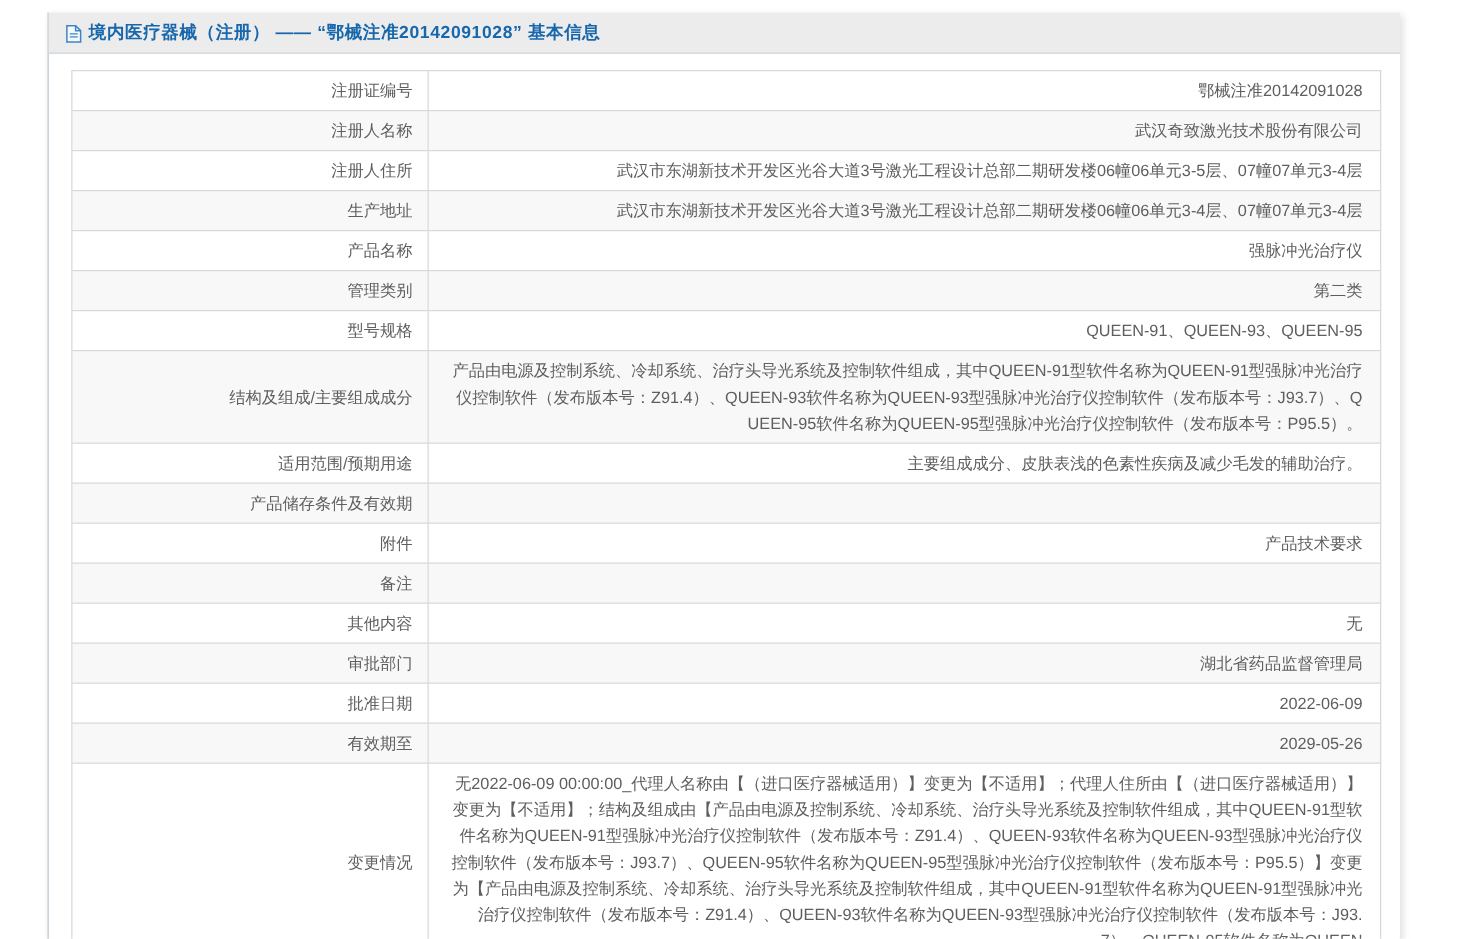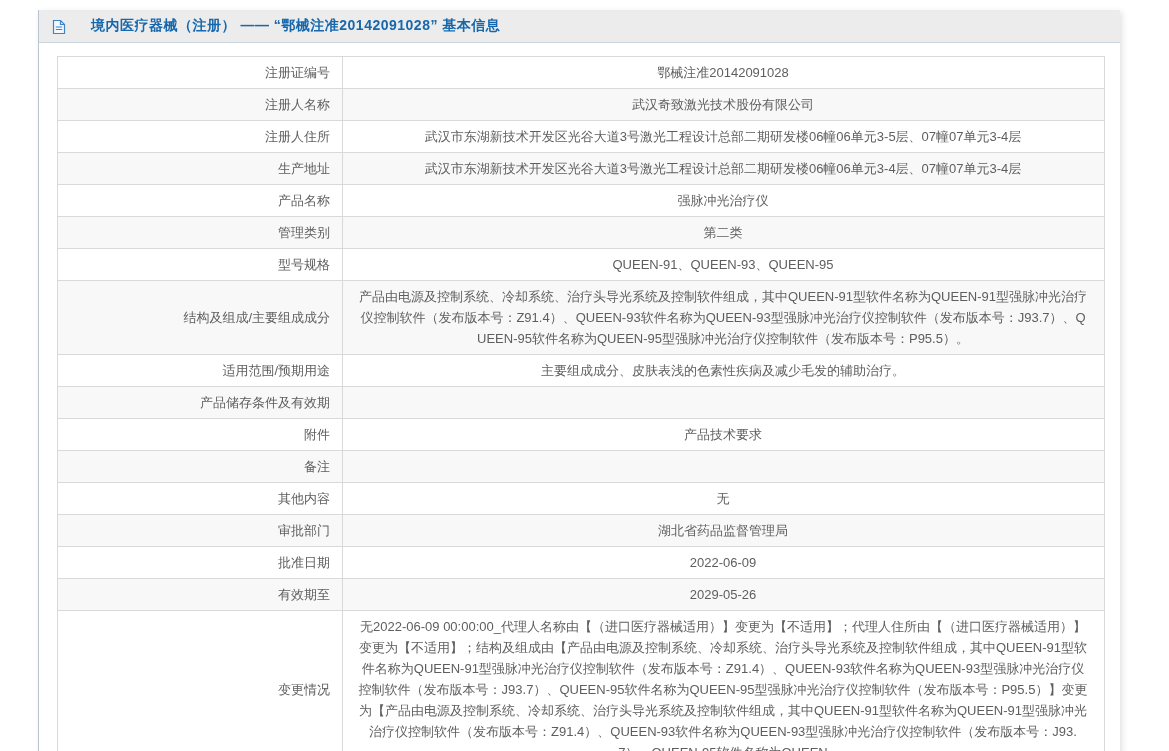--- a/index.html
+++ b/index.html
@@ -19,21 +19,20 @@
     border-left: 1px solid var(--panel_border, #b9c5d1);
     box-shadow: 2px 2px 6px rgba(0,0,0,0.12);
   }
   .panel-header {
     height: 33px;
     background: var(--header_bg, #ececec);
     border-bottom: 1px solid #ccd6de;
     display: flex;
     align-items: center;
     padding-left: 13px;
-    gap: 20px;
   }
   .doc-icon { display: inline-flex; margin-right: 5px; margin-top: 1px; }
   .panel-title {
     color: var(--title_blue, #1767ac);
     font-size: 14px;
     font-weight: bold;
     letter-spacing: 0.5px;
   }
   .panel-body { padding: 13px 0 0 18px; }
   table.info-table {
@@ -50,21 +49,21 @@
     margin-top: 30px;
   }
   .info-table th.label-cell {
     width: 285px;
     font-weight: normal;
     text-align: right;
     padding: 5px 12px 5px 6px;
     color: var(--text, #5e5e5e);
   }
   .info-table td.value-cell {
-    text-align: center;
+    text-align: right;
     padding: 5px 14px 5px 13px;
     word-break: break-all;
   }
   .info-table tr:nth-child(even) { background: var(--row_alt_bg, #f8f8f8); }
   .info-table tr:nth-child(odd)  { background: #ffffff; }
 </style>
 </head>
 <body>
 
 <div class="page">

